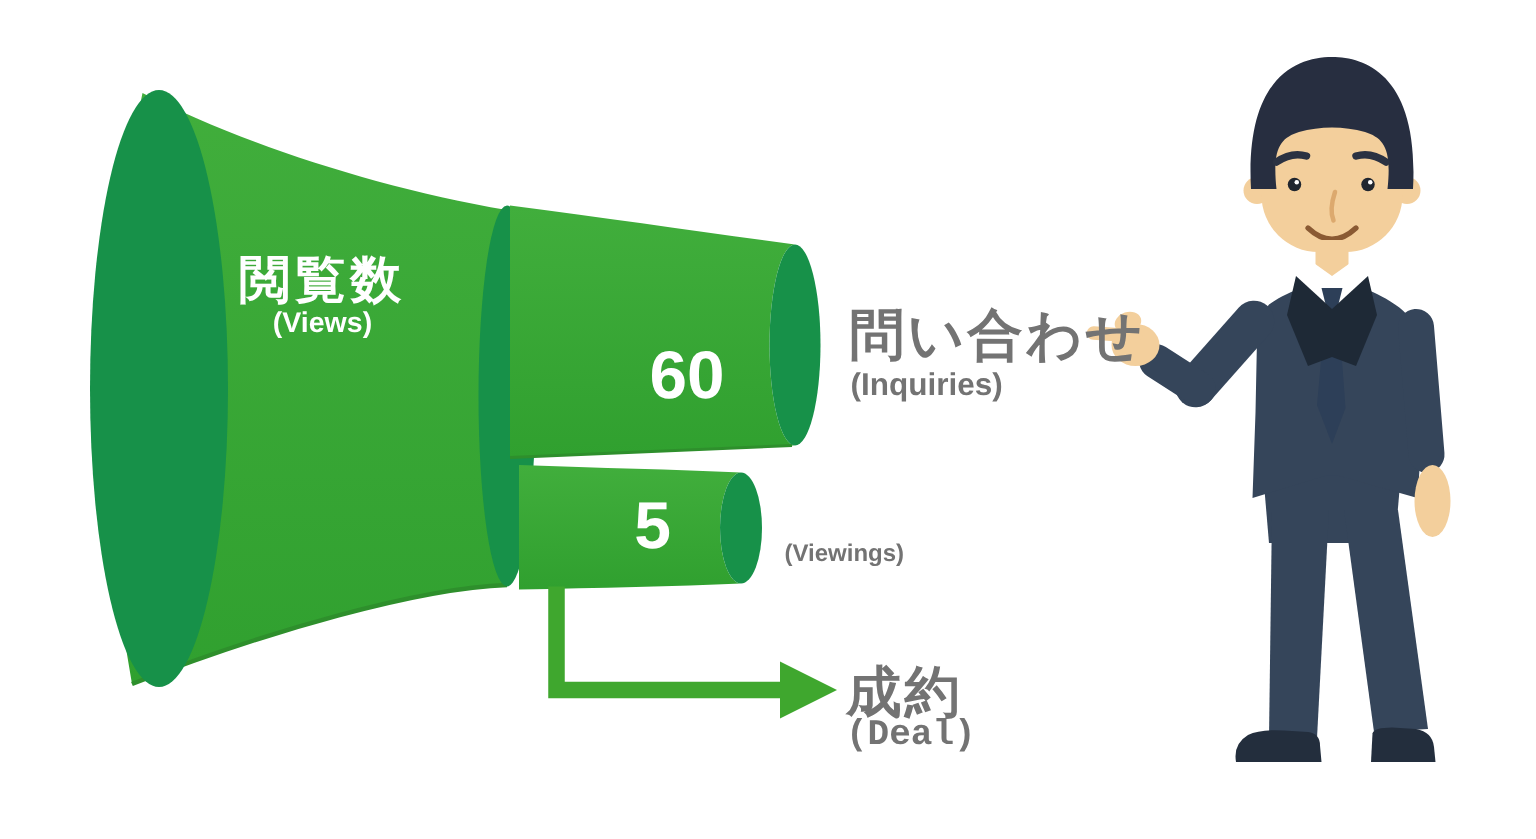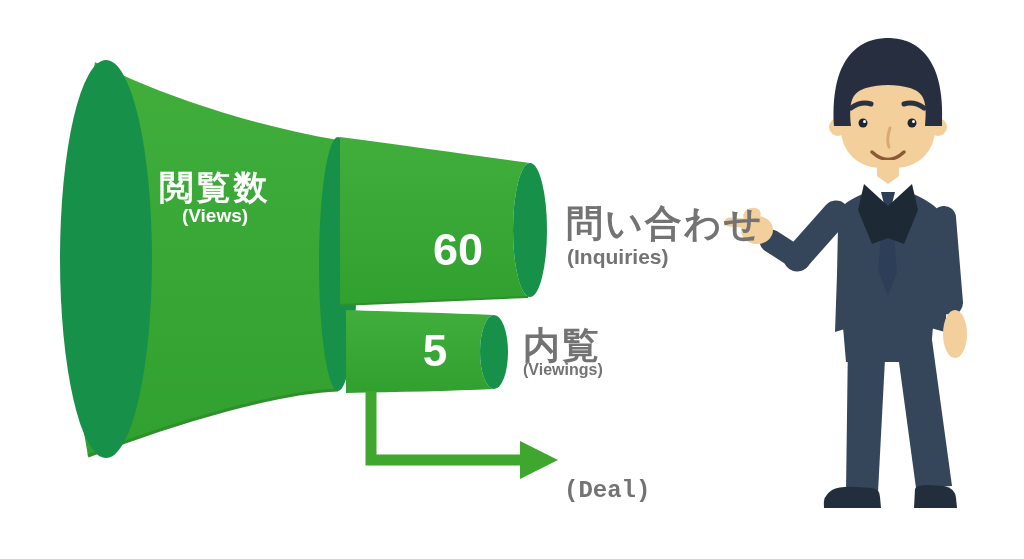--- a/index.html
+++ b/index.html
@@ -116,17 +116,17 @@
 
   <div class="lbl views-label white b center">閲覧数</div>
   <div class="lbl views-sub   white b center">(Views)</div>
 
   <div class="lbl inq-value  white b center">60</div>
   <div class="lbl view-value white b center">5</div>
 
   <div class="lbl inq-label dark b">問い合わせ</div>
   <div class="lbl inq-sub dark b">(Inquiries)</div>
 
-  <div class="lbl viewings-label dark b">内覧</div>
   <div class="lbl viewings-sub dark b">(Viewings)</div>
 
+  <div class="lbl deal-label dark b">成約</div>
   <div class="lbl deal-sub dark b">(Deal)</div>
 </div>
 
 </body></html>

